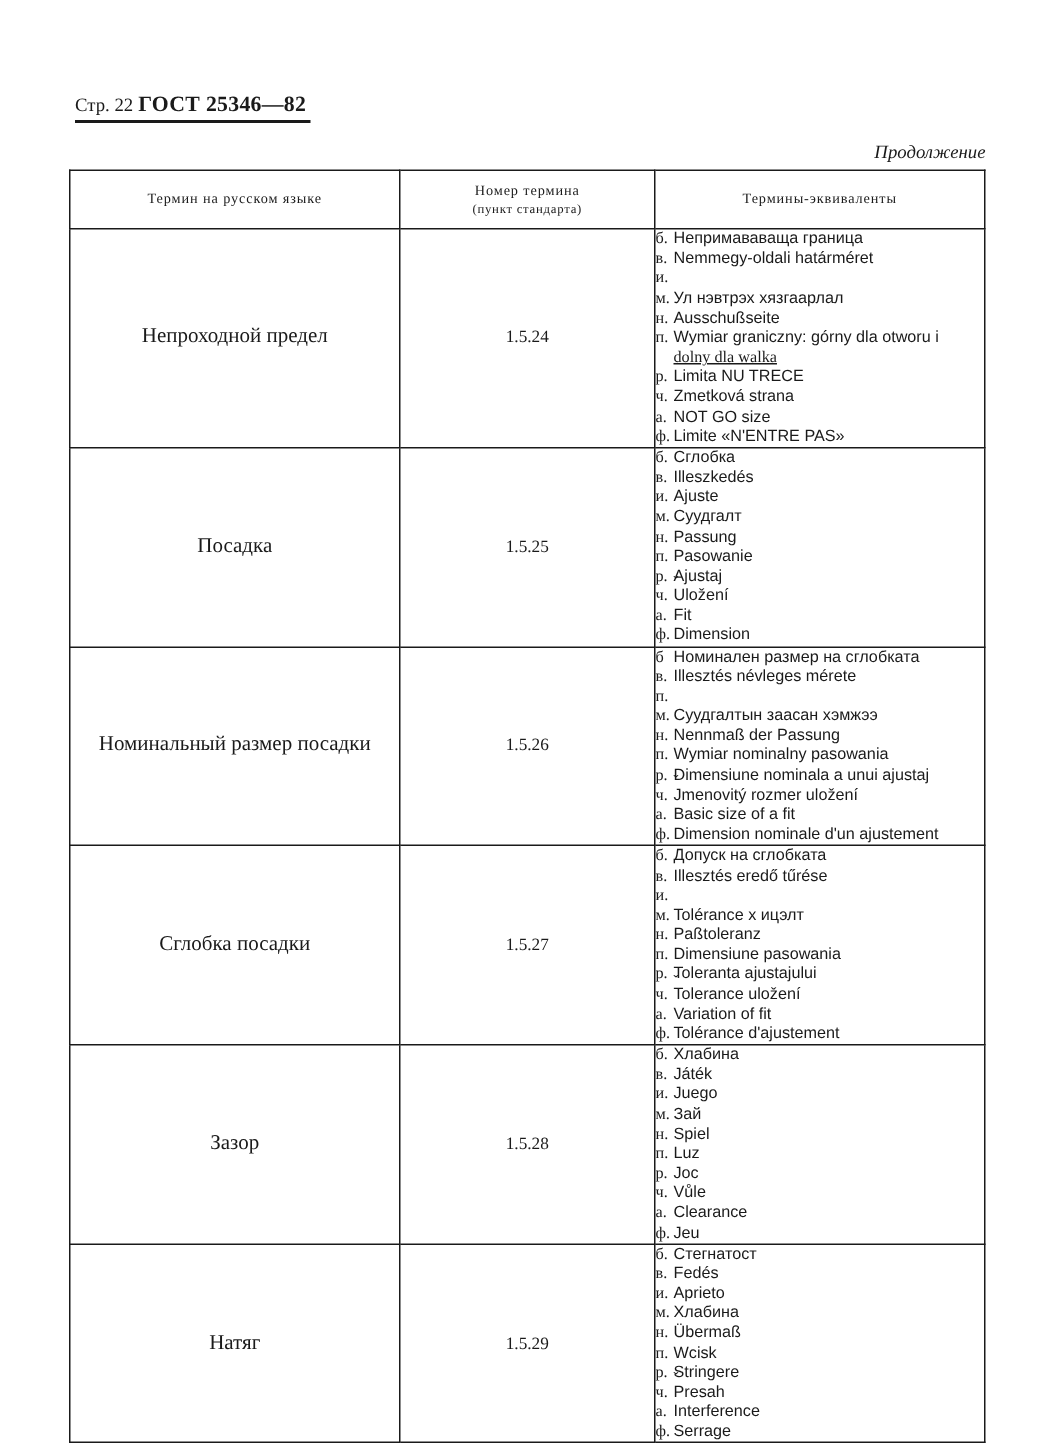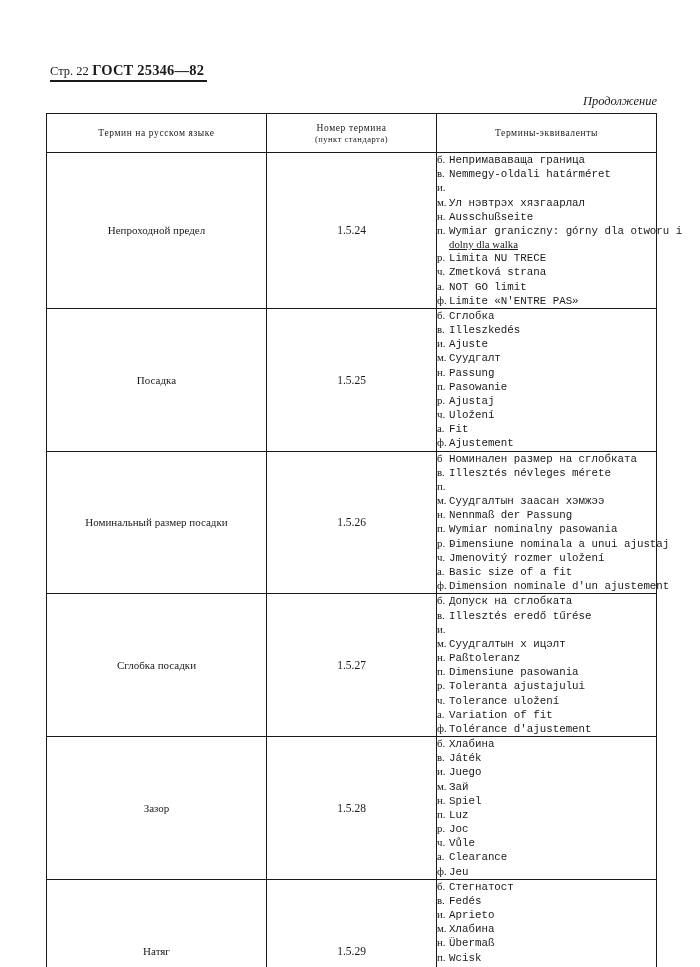--- a/index.html
+++ b/index.html
@@ -79,42 +79,42 @@
     font-size: 8.5px;
     letter-spacing: 0.5px;
     margin-top: 1px;
   }
   col.c1 { width: 220px; }
   col.c2 { width: 170px; }
   col.c3 { width: 220px; }
 
   td.term {
     text-align: center;
-    font-size: 11px;
+    font-size: 14px;
     padding: 4px 8px;
   }
   td.num {
     text-align: center;
     font-size: 11.5px;
   }
   td.eq {
     padding: 5px 6px 6px 8px;
     font-size: 10.8px;
     line-height: 1.22;
   }
   .eqline {
     white-space: pre;
     position: relative;
   }
   .eqline .lang {
     display: inline-block;
     width: 12px;
   }
   .eqline .txt {
-    font-family: Liberation Mono, monospace;
+    font-family: Liberation Sans, sans-serif;
     margin-top: 34px;
   }
   .caret {
     position: relative;
   }
   .caret::before {
     content: "ˇ";
     position: absolute;
     left: 0;
     top: -7px;
@@ -165,38 +165,38 @@
           <td class="num">1.5.24</td>
           <td class="eq">
             <div class="eqline"><span class="lang">б.</span><span class="txt">Непримававаща граница</span></div>
             <div class="eqline"><span class="lang">в.</span><span class="txt">Nemmegy-oldali határméret</span></div>
             <div class="eqline"><span class="lang">и.</span><span class="txt"></span></div>
             <div class="eqline"><span class="lang">м.</span><span class="txt">Ул нэвтрэх хязгаарлал</span></div>
             <div class="eqline"><span class="lang">н.</span><span class="txt">Ausschußseite</span></div>
             <div class="eqline"><span class="lang">п.</span><span class="txt">Wymiar graniczny: górny dla otworu i</span><span class="cont2">dolny dla walka</span></div>
             <div class="eqline"><span class="lang">р.</span><span class="txt">Limita NU TRECE</span></div>
             <div class="eqline"><span class="lang">ч.</span><span class="txt">Zmetková strana</span></div>
-            <div class="eqline"><span class="lang">а.</span><span class="txt">NOT GO limit</span></div>
+            <div class="eqline"><span class="lang">а.</span><span class="txt">NOT GO size</span></div>
             <div class="eqline"><span class="lang">ф.</span><span class="txt">Limite «N'ENTRE PAS»</span></div>
           </td>
         </tr>
         <tr>
           <td class="term">Посадка</td>
           <td class="num">1.5.25</td>
           <td class="eq">
             <div class="eqline"><span class="lang">б.</span><span class="txt">Сглобка</span></div>
             <div class="eqline"><span class="lang">в.</span><span class="txt">Illeszkedés</span></div>
             <div class="eqline"><span class="lang">и.</span><span class="txt">Ajuste</span></div>
             <div class="eqline"><span class="lang">м.</span><span class="txt">Суудгалт</span></div>
             <div class="eqline"><span class="lang">н.</span><span class="txt">Passung</span></div>
             <div class="eqline"><span class="lang">п.</span><span class="txt">Pasowanie</span></div>
             <div class="eqline"><span class="lang">р.</span><span class="txt">Ajustaj</span></div>
             <div class="eqline"><span class="lang">ч.</span><span class="txt caret">Uložení</span></div>
             <div class="eqline"><span class="lang">а.</span><span class="txt">Fit</span></div>
-            <div class="eqline"><span class="lang">ф.</span><span class="txt">Ajustement</span></div>
+            <div class="eqline"><span class="lang">ф.</span><span class="txt">Dimension</span></div>
           </td>
         </tr>
         <tr>
           <td class="term">Номинальный размер посадки</td>
           <td class="num">1.5.26</td>
           <td class="eq">
             <div class="eqline"><span class="lang">б</span><span class="txt">Номинален размер на сглобката</span></div>
             <div class="eqline"><span class="lang">в.</span><span class="txt">Illesztés névleges mérete</span></div>
             <div class="eqline"><span class="lang">п.</span><span class="txt"></span></div>
             <div class="eqline"><span class="lang">м.</span><span class="txt">Суудгалтын заасан хэмжээ</span></div>
@@ -208,21 +208,21 @@
             <div class="eqline"><span class="lang">ф.</span><span class="txt">Dimension nominale d'un ajustement</span></div>
           </td>
         </tr>
         <tr>
           <td class="term">Сглобка посадки</td>
           <td class="num">1.5.27</td>
           <td class="eq">
             <div class="eqline"><span class="lang">б.</span><span class="txt">Допуск на сглобката</span></div>
             <div class="eqline"><span class="lang">в.</span><span class="txt">Illesztés eredő tűrése</span></div>
             <div class="eqline"><span class="lang">и.</span><span class="txt"></span></div>
-            <div class="eqline"><span class="lang">м.</span><span class="txt">Суудгалтын х ицэлт</span></div>
+            <div class="eqline"><span class="lang">м.</span><span class="txt">Tolérance х ицэлт</span></div>
             <div class="eqline"><span class="lang">н.</span><span class="txt">Paßtoleranz</span></div>
             <div class="eqline"><span class="lang">п.</span><span class="txt">Dimensiune pasowania</span></div>
             <div class="eqline"><span class="lang">р.</span><span class="txt">Toleranta ajustajului</span></div>
             <div class="eqline"><span class="lang">ч.</span><span class="txt caret">Tolerance uložení</span></div>
             <div class="eqline"><span class="lang">а.</span><span class="txt">Variation of fit</span></div>
             <div class="eqline"><span class="lang">ф.</span><span class="txt">Tolérance d'ajustement</span></div>
           </td>
         </tr>
         <tr>
           <td class="term">Зазор</td>

